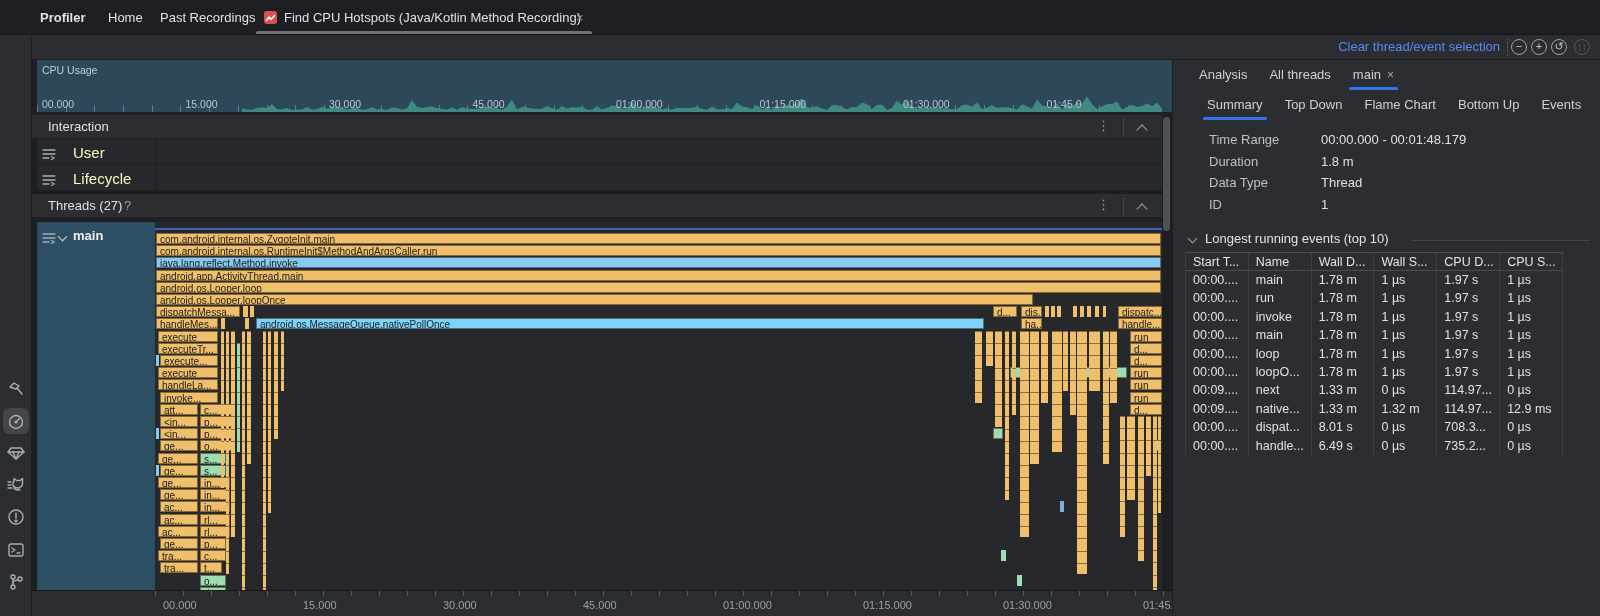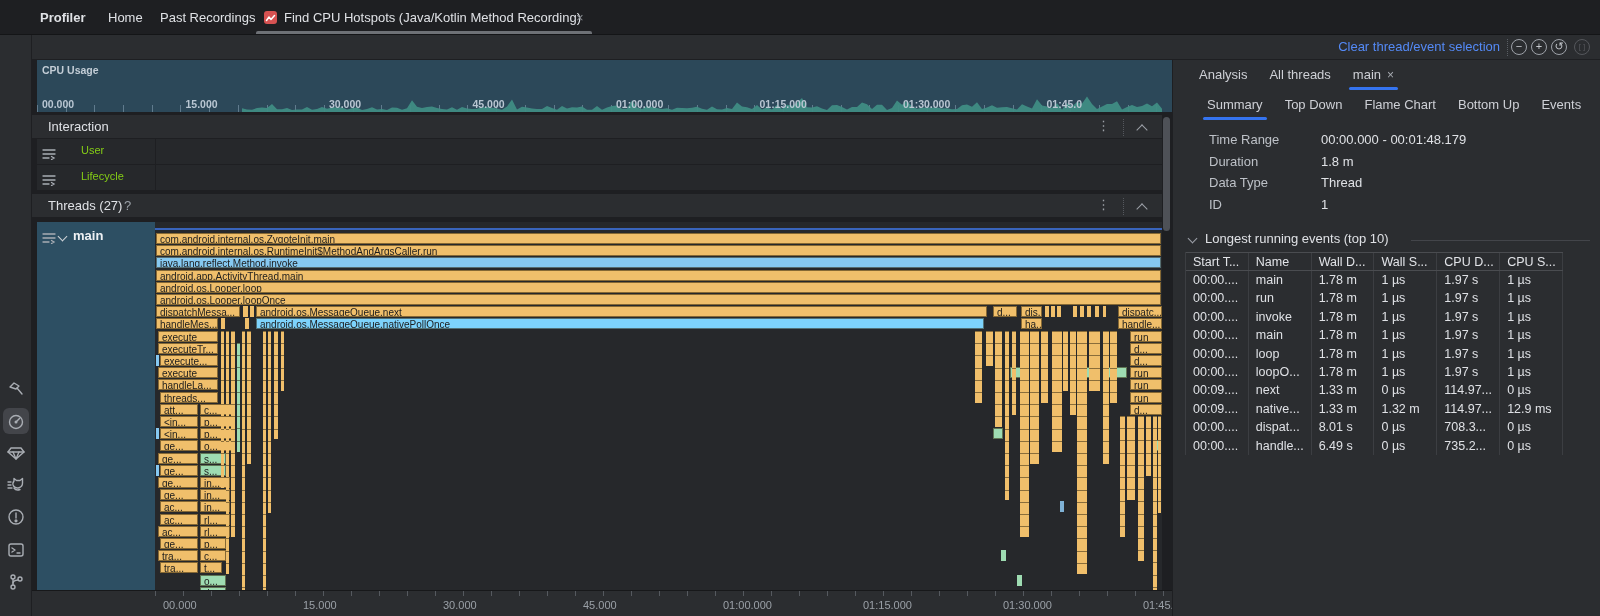--- a/index.html
+++ b/index.html
@@ -26,42 +26,42 @@
 
   
   #sidebar { position:absolute; left:0; top:35px; width:32px; height:581px; background:#2b2d30; border-right:1px solid #1e1f22; }
   .side-icon { position:absolute; left:6px; width:20px; height:20px; }
   .side-sel { position:absolute; left:3px; width:26px; height:26px; background:#43454a; border-radius:6px; }
   .side-icon svg { stroke:#a9adb3; fill:none; stroke-width:1.4; stroke-linecap:round; stroke-linejoin:round; }
 
   
   #main-pane { position:absolute; left:32px; top:60px; width:1140px; height:556px; background:#1e1f22; }
 
-  #cpu-strip { position:absolute; left:5px; top:0; width:1330px; height:52px; background:#2c4859; overflow:hidden;font-weight:bold; }
+  #cpu-strip { position:absolute; left:5px; top:0; width:1330px; height:52px; background:#2c4859; overflow:hidden; }
   #cpu-title { position:absolute; left:5px; top:4px; font-size:10.5px; color:#c3cdd6; }
   #cpu-ticks { position:absolute; left:0; bottom:0; width:100%; height:7px;
     background:repeating-linear-gradient(to right, rgba(160,185,205,.45) 0 1px, transparent 1px 28.7px); }
   #cpu-spark { position:absolute; left:0; bottom:0; width:1125px; height:20px; }
   .cpu-label { position:absolute; bottom:2px; font-size:10.5px; color:#b9c6d2; white-space:nowrap; }
 
   .section-header { position:absolute; left:0; width:1130px; height:25px; background:#2b2d30;
     border-top:1px solid #1e1f22; border-bottom:1px solid #1e1f22; }
   .section-title { position:absolute; left:16px; top:4px; font-size:13px; color:#dfe1e5; }
   .kebab { position:absolute; right:52px; top:3px; color:#9da1a8; font-size:13px; }
   .hdr-dotsep { position:absolute; right:38px; top:4px; height:17px; border-left:1px dotted #55585e; }
   .chev-up { position:absolute; right:16px; top:11px; width:8px; height:8px; border-left:1.6px solid #9da1a8; border-top:1.6px solid #9da1a8; transform:rotate(45deg); }
   .help-q { position:absolute; left:92px; top:4px; font-size:13px; color:#9ba1a8; }
 
   #interaction-tracks { position:absolute; left:5px; top:79px; width:1125px; height:52px; background:#26282b; }
   .itrack { position:relative; height:26px; border-bottom:1px solid #1e1f22; }
   .itrack:last-child { border-bottom:none; }
   .track-divider { position:absolute; left:118px; top:0; height:52px; border-left:1px solid #1e1f22; }
   .track-icon { position:absolute; left:5px; top:7px; }
   .track-icon svg { stroke:#a8adb4; fill:none; stroke-width:1.3; stroke-linecap:round; }
-  .itrack-label { position:absolute; left:44px; top:5px; font-size:11px; color:#84cc16; }
+  .itrack-label { position:absolute; left:36px; top:5px; font-size:15px; color:#fef9c3; }
 
   
   #main-track-label { position:absolute; left:5px; top:162px; width:118px; height:368px; background:#2d4f63; }
   #main-chevron { position:absolute; left:22px; top:11px; width:7px; height:7px; border-left:1.5px solid #cfd3d8; border-bottom:1.5px solid #cfd3d8; transform:rotate(-45deg); }
   #main-name { position:absolute; left:36px; top:6px; font-size:13px; font-weight:bold; color:#eef1f4; }
   #flame-area { position:absolute; left:123px; top:162px; width:1007px; height:368px; background:#26282b; overflow:hidden; }
   #flame-selline { position:absolute; left:0; top:6px; width:100%; height:2px; background:#3d6fd6; opacity:.85; }
   .fblock { position:absolute; height:11px; font-size:10px; line-height:10px; color:#1c1c1c;
     white-space:nowrap; overflow:hidden; padding:1px 0 0 3px; }
   .fblock.bordered { border:1px solid rgba(45,32,8,.55); }
@@ -258,25 +258,24 @@
     <span id="main-name">main</span>
   </div>
 
   <div id="flame-area">
     <div id="flame-selline"></div>
   <div class="fblock bordered" style="left: 1px; top: 11px; width: 1005px; height: 11px; background: rgb(240, 191, 107);">com.android.internal.os.ZygoteInit.main</div>
       <div class="fblock bordered" style="left: 1px; top: 23.2px; width: 1005px; height: 11px; background: rgb(240, 191, 107);">com.android.internal.os.RuntimeInit$MethodAndArgsCaller.run</div>
       <div class="fblock bordered" style="left: 1px; top: 35.4px; width: 1005px; height: 11px; background: rgb(134, 201, 241);">java.lang.reflect.Method.invoke</div>
       <div class="fblock bordered" style="left: 1px; top: 47.6px; width: 1005px; height: 11px; background: rgb(240, 191, 107);">android.app.ActivityThread.main</div>
       <div class="fblock bordered" style="left: 1px; top: 59.8px; width: 1005px; height: 11px; background: rgb(240, 191, 107);">android.os.Looper.loop</div>
-      <div class="fblock bordered" style="left: 1px; top: 72px; width: 1005px; height: 11px; background: rgb(240, 191, 107);">android.os.Looper.loopOnce</div>
+      <div class="fblock bordered" style="left: 1px; top: 72px; width: 877px; height: 11px; background: rgb(240, 191, 107);">android.os.Looper.loopOnce</div>
       <div class="fblock bordered" style="left: 1px; top: 84.2px; width: 84px; height: 11px; background: rgb(240, 191, 107);">dispatchMessa...</div>
       <div class="fblock" style="left: 88px; top: 84.2px; width: 5px; height: 11px; background: rgb(240, 191, 107);"></div>
       <div class="fblock" style="left: 95px; top: 84.2px; width: 4px; height: 11px; background: rgb(240, 191, 107);"></div>
-      <div class="fblock bordered" style="left: 101px; top: 84.2px; width: 731px; height: 11px; background: rgb(240, 191, 107);">android.os.MessageQueue.next</div>
       <div class="fblock bordered" style="left: 838px; top: 84.2px; width: 24px; height: 11px; background: rgb(240, 191, 107);">d...</div>
       <div class="fblock bordered" style="left: 866px; top: 84.2px; width: 21px; height: 11px; background: rgb(240, 191, 107);">dis...</div>
       <div class="fblock" style="left: 890px; top: 84.2px; width: 4px; height: 11px; background: rgb(240, 191, 107);"></div>
       <div class="fblock" style="left: 896px; top: 84.2px; width: 4px; height: 11px; background: rgb(240, 191, 107);"></div>
       <div class="fblock" style="left: 902px; top: 84.2px; width: 4px; height: 11px; background: rgb(240, 191, 107);"></div>
       <div class="fblock" style="left: 918px; top: 84.2px; width: 4px; height: 11px; background: rgb(240, 191, 107);"></div>
       <div class="fblock" style="left: 925px; top: 84.2px; width: 4px; height: 11px; background: rgb(240, 191, 107);"></div>
       <div class="fblock" style="left: 932px; top: 84.2px; width: 4px; height: 11px; background: rgb(240, 191, 107);"></div>
       <div class="fblock" style="left: 940px; top: 84.2px; width: 4px; height: 11px; background: rgb(240, 191, 107);"></div>
       <div class="fblock" style="left: 948px; top: 84.2px; width: 3px; height: 11px; background: rgb(240, 191, 107);"></div>
@@ -294,21 +293,21 @@
       <div class="fblock" style="left: 1px; top: 133px; width: 2px; height: 11px; background: rgb(134, 201, 241);"></div>
       <div class="fblock bordered" style="left: 5px; top: 133px; width: 58px; height: 11px; background: rgb(240, 191, 107);">execute...</div>
       <div class="fblock bordered" style="left: 975px; top: 133px; width: 32px; height: 11px; background: rgb(240, 191, 107);">d...</div>
       <div class="fblock bordered" style="left: 3px; top: 145.2px; width: 60px; height: 11px; background: rgb(240, 191, 107);">execute</div>
       <div class="fblock bordered" style="left: 855px; top: 145.2px; width: 15px; height: 11px; background: rgb(158, 220, 178);"></div>
       <div class="fblock bordered" style="left: 925px; top: 145.2px; width: 13px; height: 11px; background: rgb(158, 220, 178);"></div>
       <div class="fblock bordered" style="left: 950px; top: 145.2px; width: 22px; height: 11px; background: rgb(158, 220, 178);"></div>
       <div class="fblock bordered" style="left: 975px; top: 145.2px; width: 32px; height: 11px; background: rgb(240, 191, 107);">run</div>
       <div class="fblock bordered" style="left: 3px; top: 157.4px; width: 60px; height: 11px; background: rgb(240, 191, 107);">handleLa...</div>
       <div class="fblock bordered" style="left: 975px; top: 157.4px; width: 32px; height: 11px; background: rgb(240, 191, 107);">run</div>
-      <div class="fblock bordered" style="left: 5px; top: 169.6px; width: 58px; height: 11px; background: rgb(240, 191, 107);">threads...</div>
+      <div class="fblock bordered" style="left: 5px; top: 169.6px; width: 58px; height: 11px; background: rgb(240, 191, 107);">invoke...</div>
       <div class="fblock bordered" style="left: 975px; top: 169.6px; width: 32px; height: 11px; background: rgb(240, 191, 107);">run</div>
       <div class="fblock bordered" style="left: 5px; top: 181.8px; width: 38px; height: 11px; background: rgb(240, 191, 107);">att...</div>
       <div class="fblock bordered" style="left: 45px; top: 181.8px; width: 34px; height: 11px; background: rgb(240, 191, 107);">c...</div>
       <div class="fblock bordered" style="left: 975px; top: 181.8px; width: 32px; height: 11px; background: rgb(240, 191, 107);">d...</div>
       <div class="fblock bordered" style="left: 5px; top: 194px; width: 38px; height: 11px; background: rgb(240, 191, 107);">&lt;in...</div>
       <div class="fblock bordered" style="left: 45px; top: 194px; width: 34px; height: 11px; background: rgb(240, 191, 107);">p...</div>
       <div class="fblock" style="left: 1px; top: 206.2px; width: 2px; height: 11px; background: rgb(134, 201, 241);"></div>
       <div class="fblock bordered" style="left: 5px; top: 206.2px; width: 38px; height: 11px; background: rgb(240, 191, 107);">&lt;in...</div>
       <div class="fblock bordered" style="left: 45px; top: 206.2px; width: 34px; height: 11px; background: rgb(240, 191, 107);">p...</div>
       <div class="fblock bordered" style="left: 838px; top: 206.2px; width: 10px; height: 11px; background: rgb(158, 220, 178);"></div>

